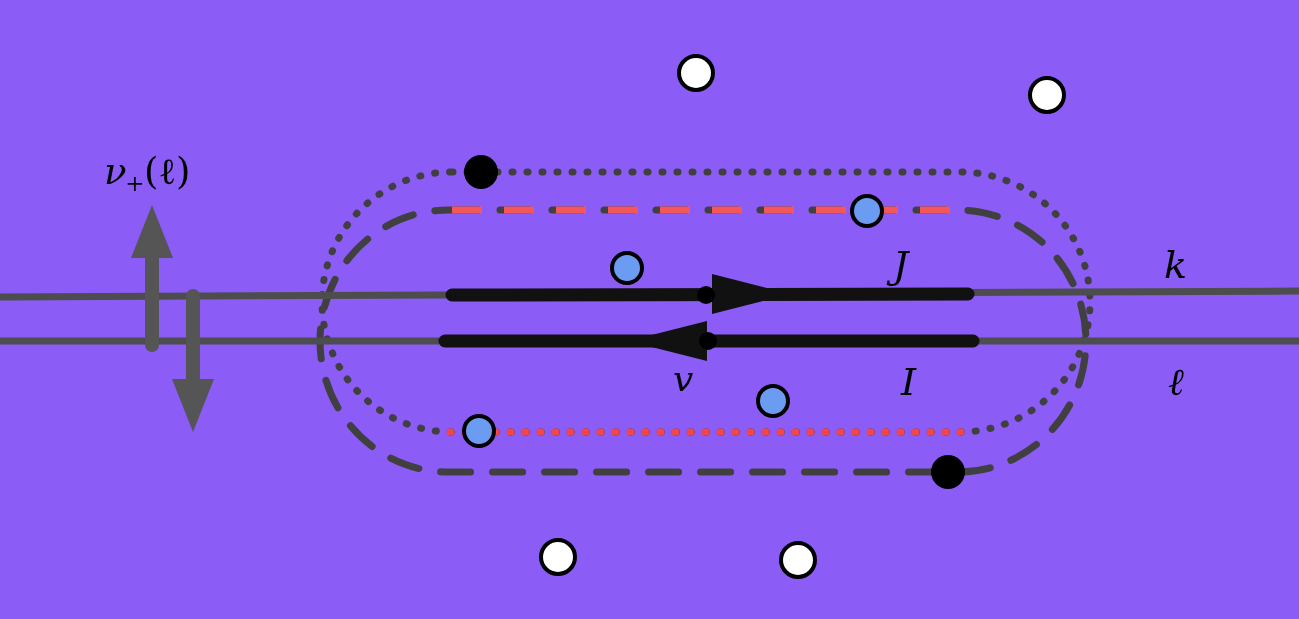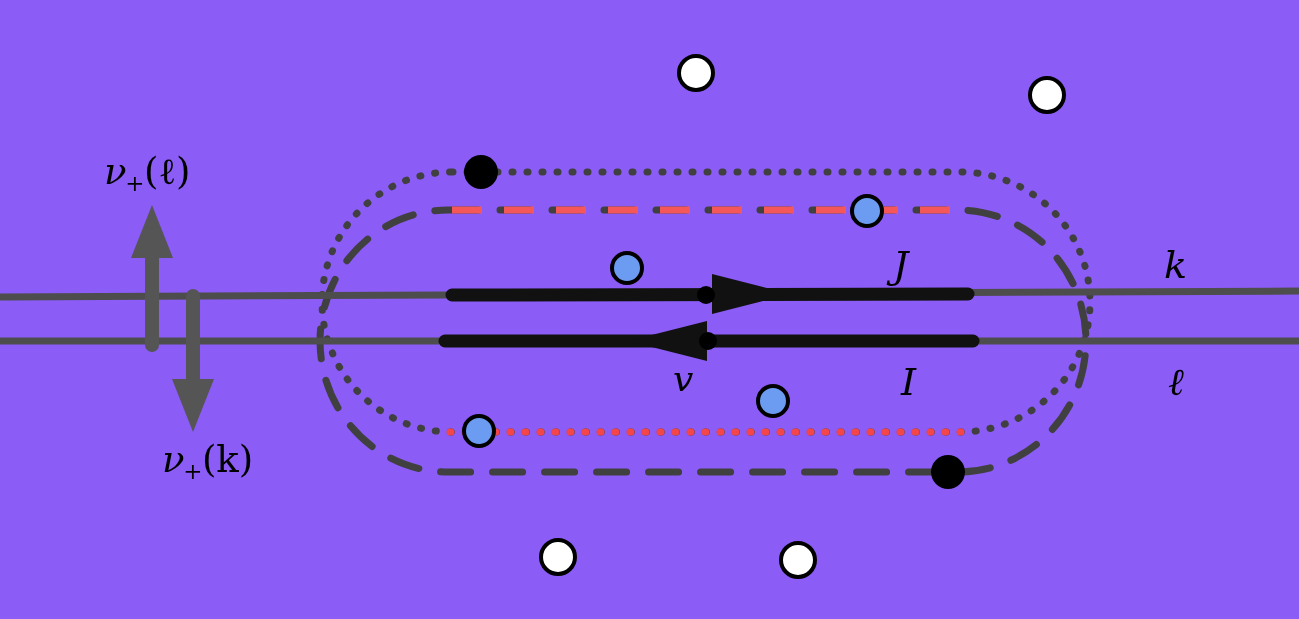--- a/index.html
+++ b/index.html
@@ -95,21 +95,20 @@
     <circle cx="479" cy="431" r="15" fill="#6b9cf2" stroke="#000000" stroke-width="4"></circle>
 
     <circle cx="696" cy="73" r="17" fill="#ffffff" stroke="#000000" stroke-width="4"></circle>
     <circle cx="1047" cy="95" r="17" fill="#ffffff" stroke="#000000" stroke-width="4"></circle>
     <circle cx="558" cy="557" r="17" fill="#ffffff" stroke="#000000" stroke-width="4"></circle>
     <circle cx="798" cy="560" r="17" fill="#ffffff" stroke="#000000" stroke-width="4"></circle>
   </svg>
 
   <div class="math-label lbl-nu-l"><span>ν</span><span class="sub">+</span><span class="paren">(ℓ)</span></div>
 
-  <div class="math-label lbl-nu-k"><span>ν</span><span class="sub">+</span><span class="paren">(k)</span></div>
 
   <div class="math-label lbl-k">k</div>
   <div class="math-label lbl-l">ℓ</div>
   <div class="math-label lbl-J">J</div>
   <div class="math-label lbl-I">I</div>
   <div class="math-label lbl-v">v</div>
 
 </div>
 
 </body></html>

